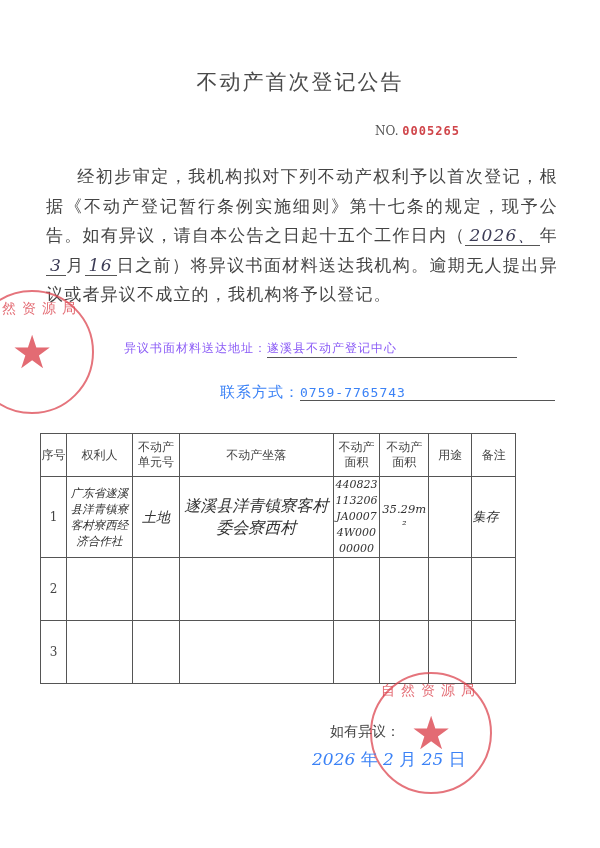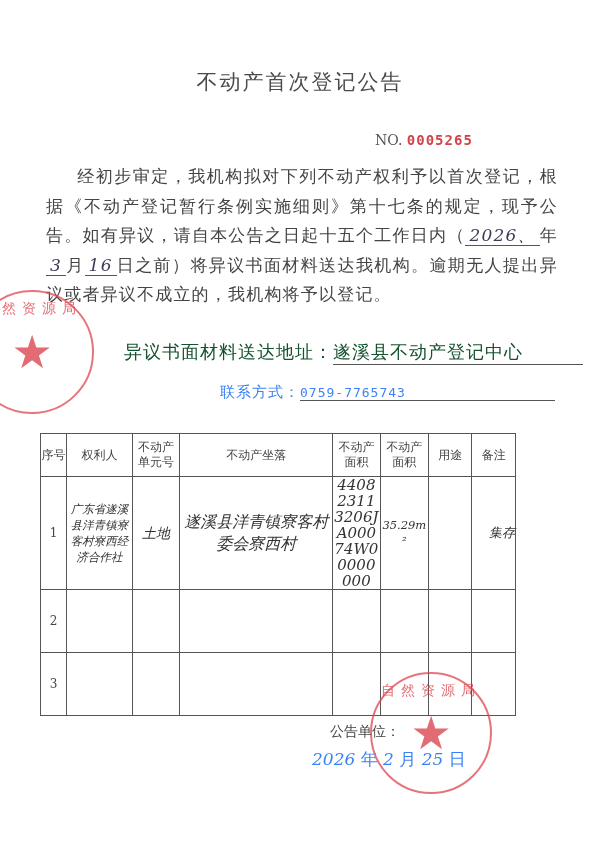--- a/index.html
+++ b/index.html
@@ -4,28 +4,28 @@
 <style>
   html, body { margin: 0; padding: 0; }
   body {
     width: 600px; height: 848px; background: #ffffff; position: relative; overflow: hidden;
     font-family: "DejaVu Serif", "Liberation Serif", serif; color: #3a3a3a;
   }
   .title {
     position: absolute; top: 68px; left: 0; width: 600px; text-align: center;
     font-family: "DejaVu Sans", "Liberation Sans", sans-serif; font-size: 21px; color: #4a4a4a; letter-spacing: 2px;
   }
-  .serial { position: absolute; top: 132px; left: 375px; font-size: 14px; color: #555; }
+  .serial { position: absolute; top: 124px; left: 375px; font-size: 12px; color: #555; }
   .serial .num { color: #d0454a; font-family: "DejaVu Sans Mono", "Liberation Mono", monospace; font-weight: bold; letter-spacing: 1px; }
   .body-text {
     position: absolute; top: 162px; left: 46px; width: 512px; font-size: 17px; line-height: 29.5px;
     color: #444; letter-spacing: 1.2px; text-align: justify;
   }
   .hand { font-family: "DejaVu Serif", serif; font-style: italic; color: #3b3b55; border-bottom: 1px solid #555; padding: 0 4px; }
-  .addr-line { position: absolute; left: 124px; top: 340px; font-size: 18px; color: #14532d; letter-spacing: 1px; }
+  .addr-line { position: absolute; left: 124px; top: 340px; font-size: 12px; color: #8b5cf6; letter-spacing: 1px; }
   .contact-line { position: absolute; left: 220px; top: 383px; font-size: 15px; color: #3b82f6; letter-spacing: 1px; }
   .underline-val { display: inline-block; border-bottom: 1px solid #555; }
   .addr-line .underline-val { width: 250px; }
   .contact-line .underline-val { width: 255px; font-family: "DejaVu Sans Mono", monospace; font-size: 13px; }
   table.records {
     position: absolute; top: 433px; left: 40px; width: 476px; border-collapse: collapse;
     font-size: 12px; color: #444;
   }
   table.records th, table.records td { border: 1px solid #555; text-align: center; vertical-align: middle; padding: 0; }
   table.records th { font-weight: normal; height: 42px; line-height: 15px; font-family: "DejaVu Sans", sans-serif; }
@@ -93,24 +93,24 @@
       <th>用途</th>
       <th>备注</th>
     </tr>
   </thead>
   <tbody>
     <tr class="row-1">
       <td>1</td>
       <td class="hw">广东省遂溪县洋青镇寮客村寮西经济合作社</td>
       <td class="hw" style="text-align:center;font-size:14px;">土地</td>
       <td class="hw" style="font-size:16px;line-height:22px;">遂溪县洋青镇寮客村委会寮西村</td>
-      <td class="hw" style="font-size:15px;">440823113206JA00074W00000000</td>
+      <td class="hw" style="font-size:11px;">440823113206JA00074W00000000</td>
       <td class="hw" style="text-align:center;">35.29m²</td>
       <td></td>
-      <td class="hw" style="text-align:right;font-size:13px;">集存</td>
+      <td class="hw" style="text-align:left;font-size:13px;">集存</td>
     </tr>
     <tr>
       <td>2</td>
       <td></td>
       <td></td>
       <td></td>
       <td></td>
       <td></td>
       <td></td>
       <td></td>
@@ -126,21 +126,21 @@
       <td></td>
     </tr>
   </tbody>
 </table>
 
 <div class="stamp stamp-right">
   <span class="ring-text">自然资源局</span>
   <span class="star">★</span>
 </div>
 
-<div class="footer-unit">公告单位：</div>
+<div class="footer-unit">如有异议：</div>
 
 <div class="footer-date">
   <span class="hw-inline">2026</span>
   <span>年</span>
   <span class="hw-inline">2</span>
   <span>月</span>
   <span class="hw-inline">25</span>
   <span>日</span>
 </div>
 

